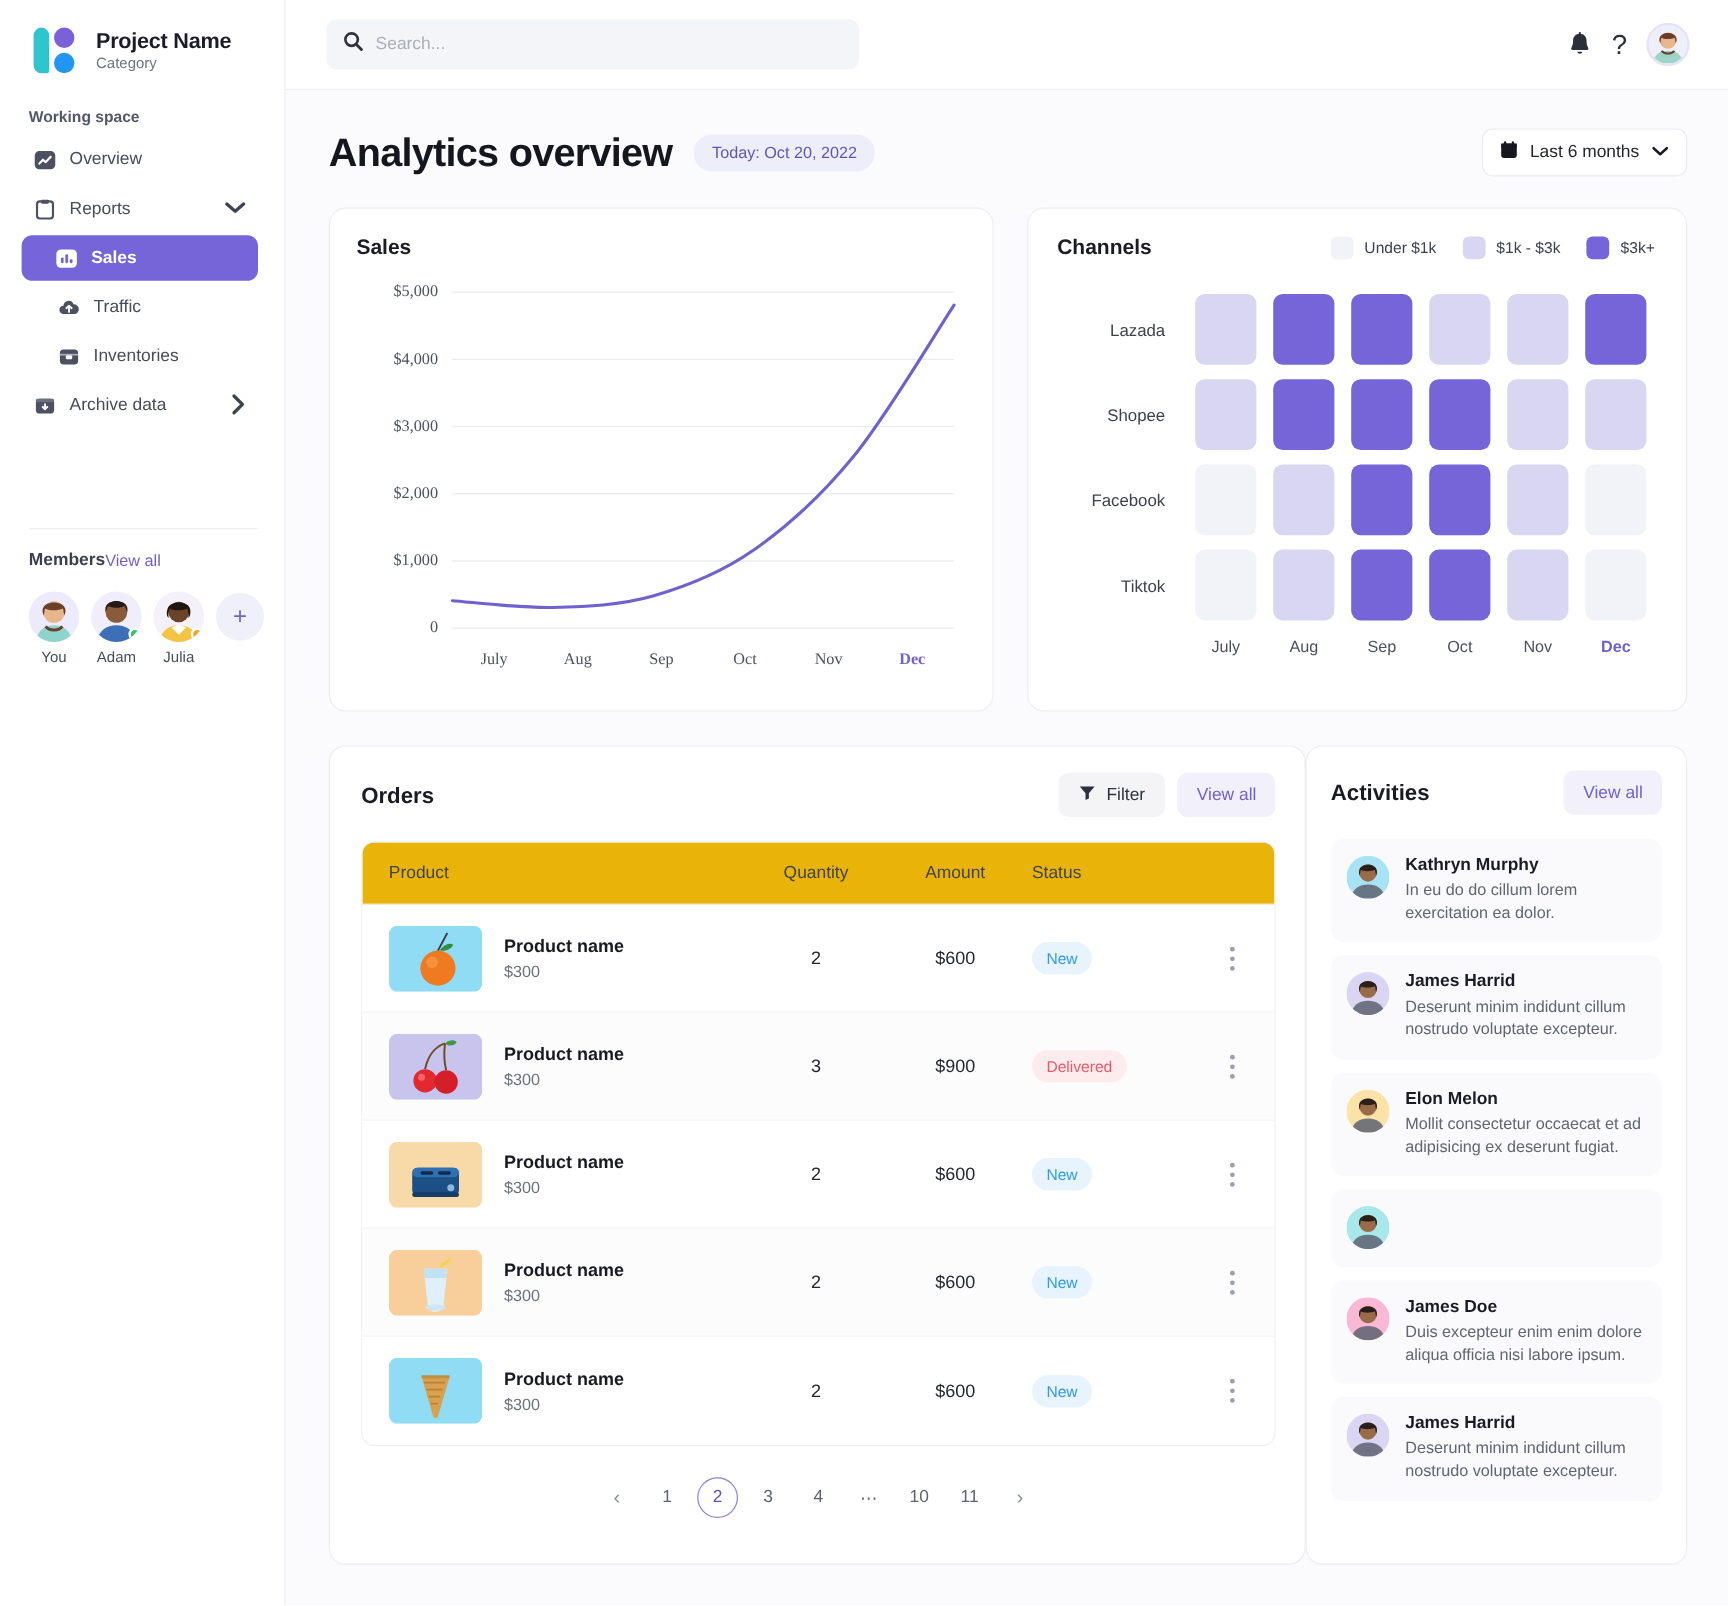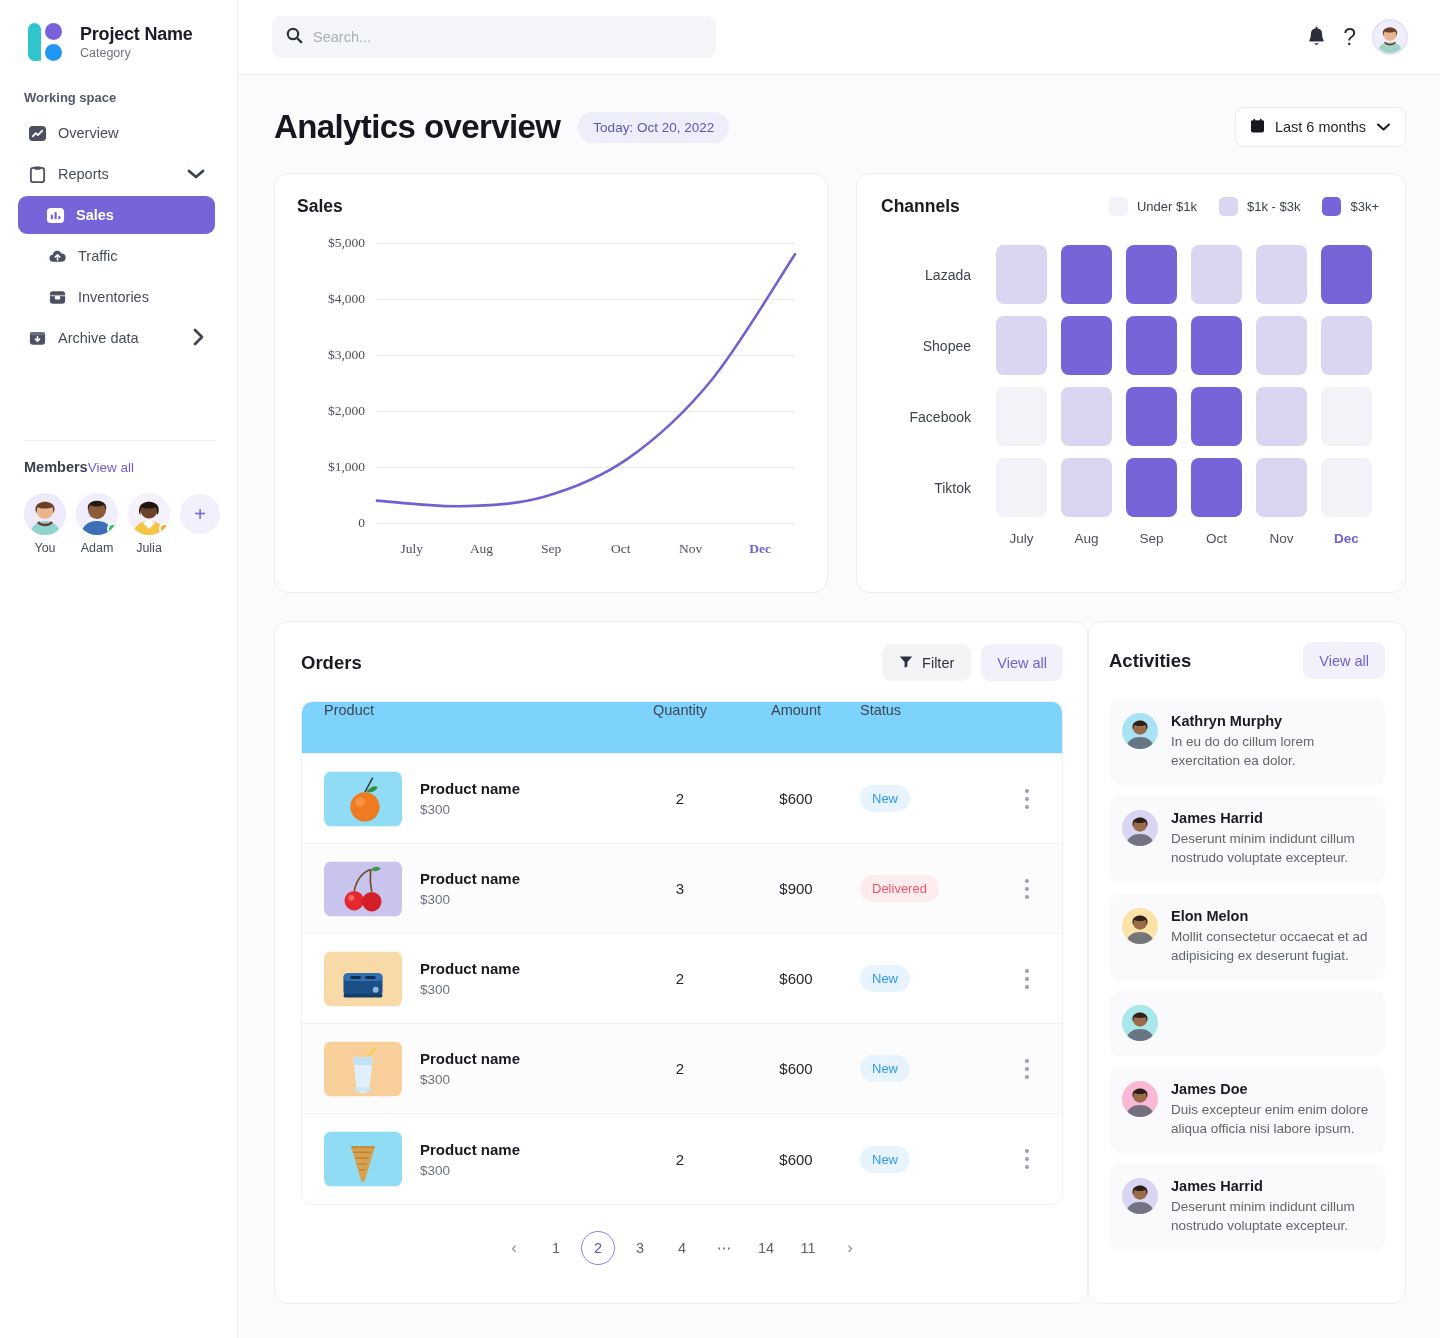--- a/index.html
+++ b/index.html
@@ -162,21 +162,21 @@
     color: #2d3140; cursor: pointer; border: none;
   }
   .btn-viewall {
     background: #f1f0fb; border-radius: 9px; height: 37px; display: flex;
     align-items: center; padding: 0 16px; font-size: 14.5px;
     color: #6f62cf; cursor: pointer; border: none;
   }
 
   .tbl { border: 1px solid #eef0f3; border-radius: 11px; overflow: hidden; }
   .tbl-head {
-    display: flex; height: 52px; background: #7dd3fc;
+    display: flex; align-items: center; height: 52px; background: #eab308;
     border-bottom: 1px solid #eef0f3; font-size: 14.5px; color: #3f4454;
   }
   .tr { display: flex; align-items: center; height: 90px; border-bottom: 1px solid #f1f2f5; background: #fff; }
   .tr:last-child { border-bottom: none; }
   .tr.alt { background: #fcfcfd; }
   .c-prod { flex: 1; display: flex; align-items: center; gap: 18px; padding-left: 22px; min-width: 0; }
   .c-qty { width: 116px; flex: 0 0 116px; text-align: center; font-size: 15px; color: #24262f; }
   .c-amt { width: 116px; flex: 0 0 116px; text-align: center; font-size: 15px; color: #24262f; }
   .c-status { width: 138px; flex: 0 0 138px; padding-left: 6px; }
   .c-menu { width: 70px; flex: 0 0 70px; display: flex; justify-content: center; }
@@ -723,21 +723,21 @@
               </div>
           </div>
 
           <div class="pager" id="pager">
               <div class="pg arrow">‹</div>
               <div class="pg">1</div>
               <div class="pg current">2</div>
               <div class="pg">3</div>
               <div class="pg">4</div>
               <div class="pg">⋯</div>
-              <div class="pg">14</div>
+              <div class="pg">10</div>
               <div class="pg">11</div>
               <div class="pg arrow">›</div>
             </div>
         </div>
 
         <div class="card card-activities">
           <div class="sec-head">
             <span class="sec-title">Activities</span>
             <div class="sec-actions">
               <button class="btn-viewall">View all</button>

